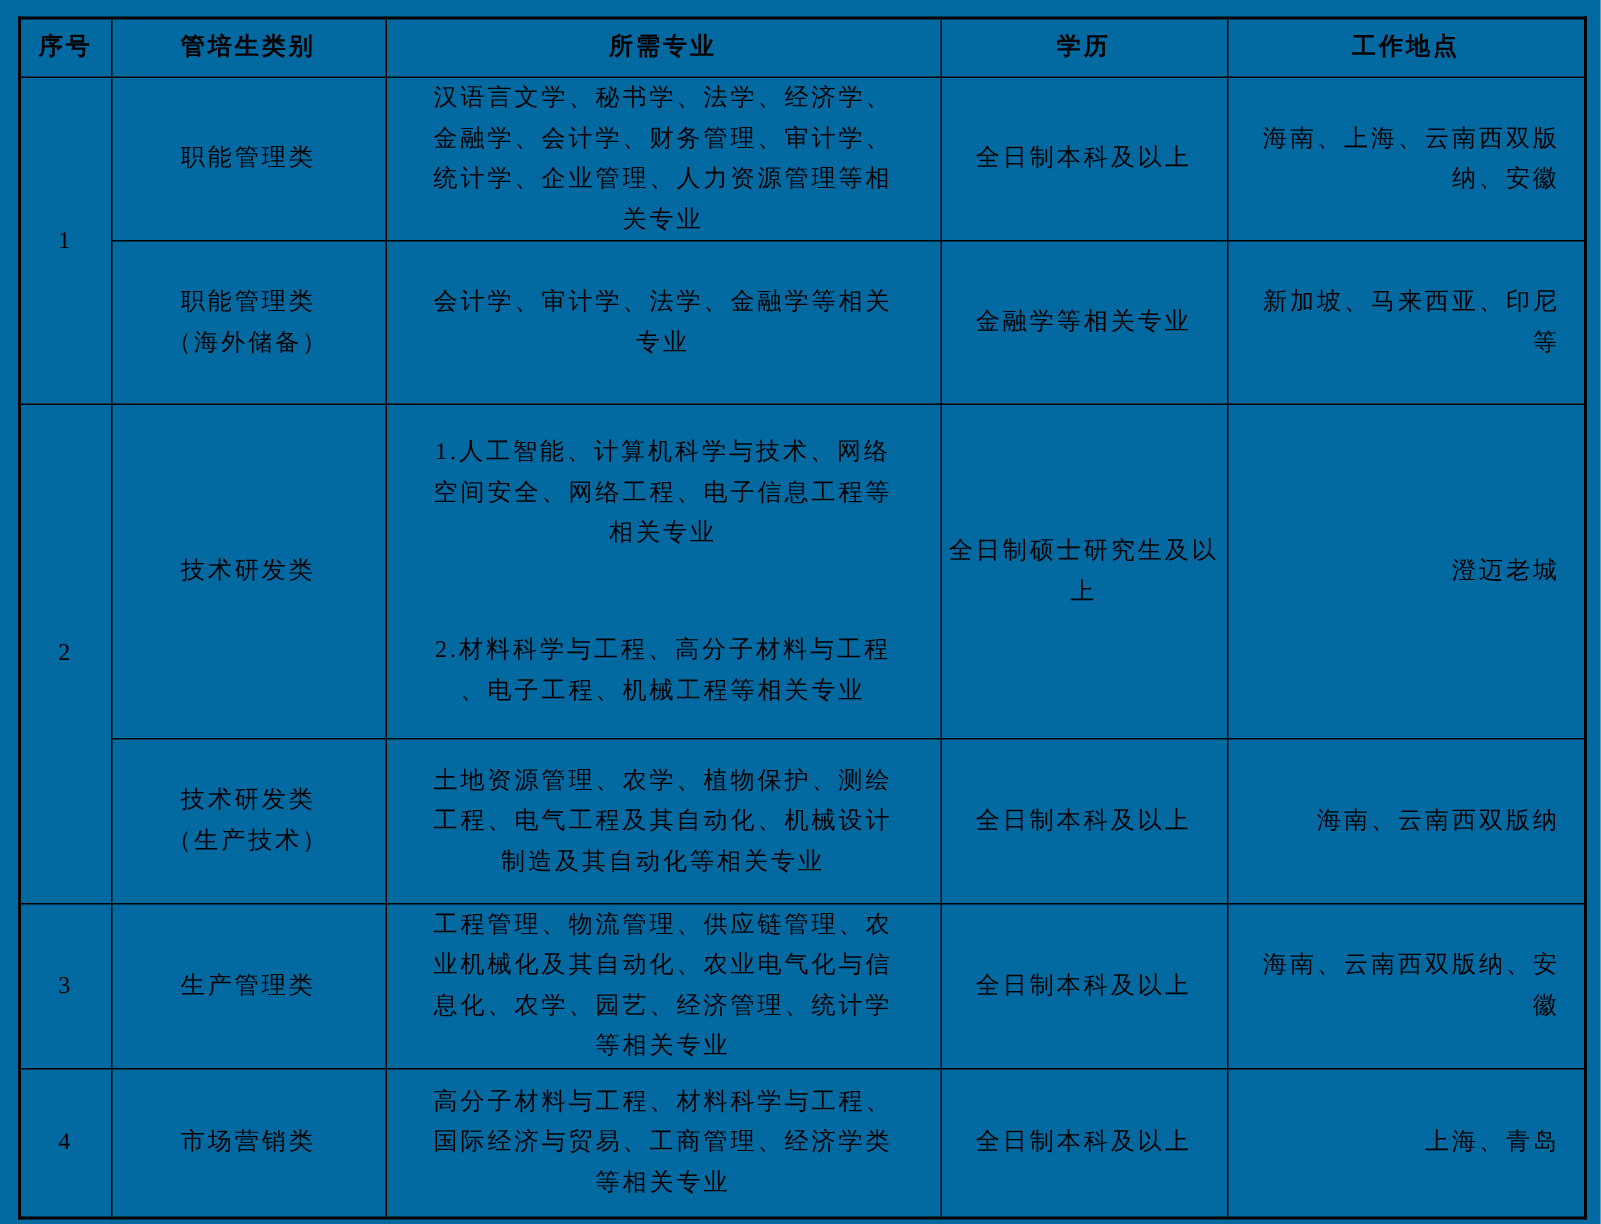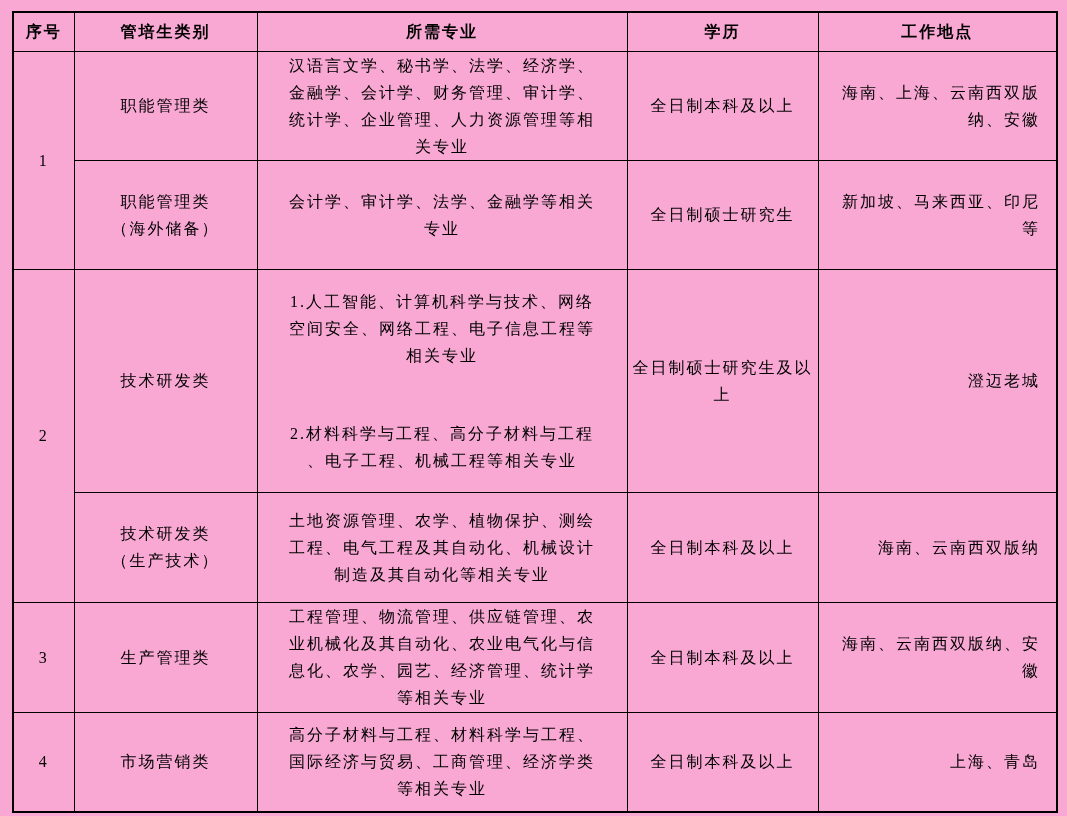--- a/index.html
+++ b/index.html
@@ -5,21 +5,21 @@
   html, body {
     margin: 0;
     padding: 0;
     background: #ffffff;
     color: #000000;
     font-family: "Liberation Serif", "DejaVu Serif", serif;
   }
   .page {
     width: 1067px;
     height: 816px;
-    background: #f9a8d4;
+    background: #0369a1;
     box-sizing: border-box;
     padding: 11px 12px;
   }
   table.doc-table {
     border-collapse: collapse;
     table-layout: fixed;
     width: 1044px;
     border: 2px solid #000;
   }
   .doc-table th, .doc-table td {
@@ -87,21 +87,21 @@
         <td class="cell-loc">海南、上海、云南西双版纳、安徽</td>
       </tr>
       <tr class="rh-1b">
         <td class="cell-cat">
           <div>职能管理类</div>
           <div>（海外储备）</div>
         </td>
         <td class="cell-majors">
           <div class="majors-p">会计学、审计学、法学、金融学等相关专业</div>
         </td>
-        <td class="cell-edu">全日制硕士研究生</td>
+        <td class="cell-edu">金融学等相关专业</td>
         <td class="cell-loc">新加坡、马来西亚、印尼等</td>
       </tr>
 
       <tr class="rh-2a">
         <td class="cell-no" rowspan="2">2</td>
         <td class="cell-cat">
           <div>技术研发类</div>
           <div></div>
         </td>
         <td class="cell-majors">

